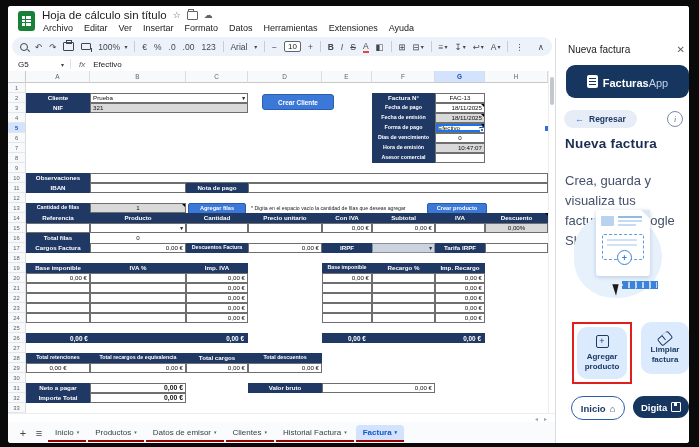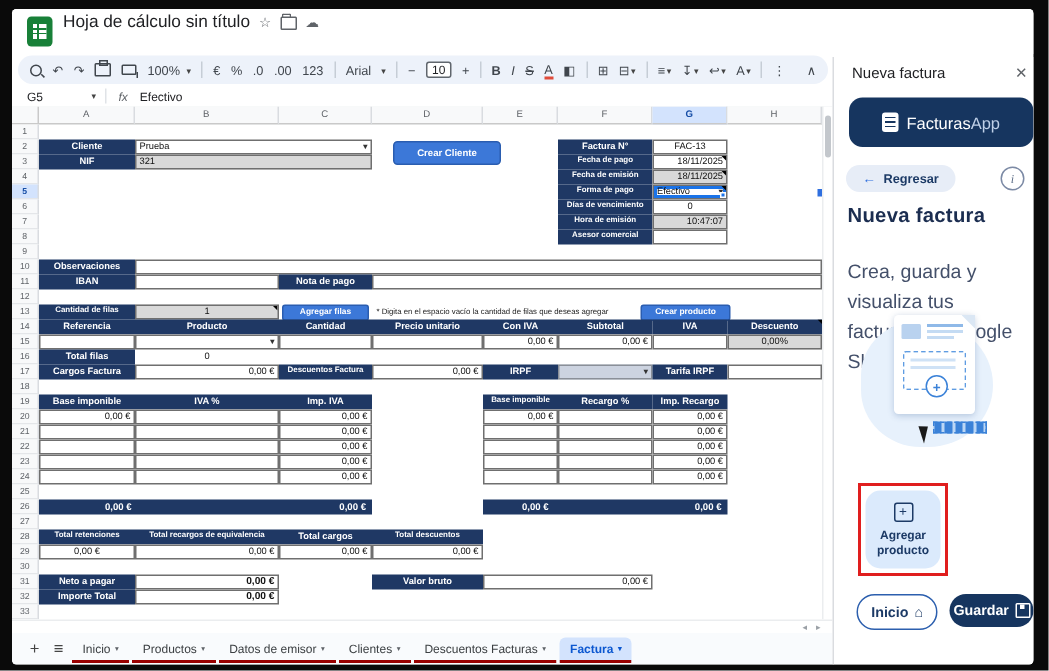--- a/index.html
+++ b/index.html
@@ -113,21 +113,21 @@
   .sidebar{position:absolute;left:547px;top:32px;width:134px;height:405px;background:#fff;
            border-left:1px solid #dadce0;box-sizing:border-box}
   .panel-title{position:absolute;left:0;top:0;width:100%;height:22px;display:flex;align-items:center;
                justify-content:space-between;padding:0 4px 0 12px;box-sizing:border-box;font-size:10px;color:#202124}
   .close-x{font-size:10px;color:#5f6368}
   .brand{position:absolute;left:10px;top:27px;right:0;height:33px;background:#16355f;border-radius:9px;
          display:flex;align-items:center;justify-content:center;gap:5px}
   .brand-ic{width:11px;height:13px;background:#fff;border-radius:2px;position:relative}
   .brand-ic::after{content:"";position:absolute;left:2px;top:3px;width:7px;height:7px;
       background:linear-gradient(#16355f 1px,transparent 1px,transparent 3px,#16355f 3px,#16355f 4px,transparent 4px,transparent 6px,#16355f 6px,#16355f 7px,transparent 7px)}
-  .brand-bold{color:#fff;font-weight:400;font-size:11px}
+  .brand-bold{color:#fff;font-weight:700;font-size:11px}
   .brand-light{color:#bfd0e8;font-size:11px}
   .back-row{position:absolute;left:8px;top:72px;right:6px;display:flex;align-items:center;justify-content:space-between}
   .back-pill{display:flex;align-items:center;gap:5px;background:#e7edf7;border-radius:11px;padding:4px 11px}
   .back-arrow{color:#2f6fdf;font-size:9px}
   .back-label{font-size:8.5px;font-weight:700;color:#1c3a66}
   .info-circ{width:14px;height:14px;border:1.2px solid #7c8aa5;border-radius:50%;display:flex;align-items:center;
              justify-content:center;font-size:8px;color:#5a6b85;font-style:italic;font-family:"Liberation Serif",serif}
   .sb-heading{position:absolute;left:9px;top:98px;font-size:13.5px;font-weight:800;color:#1b2d50;letter-spacing:.2px}
   .sb-desc{position:absolute;left:9px;top:133px;right:10px;font-size:13px;color:#44506a;line-height:1.55}
   .illus{position:absolute;left:0;top:170px;width:100%;height:110px}
@@ -174,20 +174,31 @@
 
   <div class="topbar">
     <div class="logo">
         <i></i>
       </div>
     <div class="title-row">
       <span class="doc-title">Hoja de cálculo sin título</span>
       <span class="tb-mini">☆</span>
       <span class="folder-ic"></span>
       <span class="tb-mini">☁</span>
+    </div>
+    <div class="menus">
+      <span>Archivo</span>
+      <span>Editar</span>
+      <span>Ver</span>
+      <span>Insertar</span>
+      <span>Formato</span>
+      <span>Datos</span>
+      <span>Herramientas</span>
+      <span>Extensiones</span>
+      <span>Ayuda</span>
     </div>
   </div>
 
   <div class="toolbar">
     <span class="ti">
         <span class="mag"></span>
       </span>
     <span class="ti">↶</span>
     <span class="ti">↷</span>
     <span class="ti">
@@ -459,21 +470,21 @@
         <div class="tab">
           <span>Productos</span>
         </div>
         <div class="tab">
           <span>Datos de emisor</span>
         </div>
         <div class="tab">
           <span>Clientes</span>
         </div>
         <div class="tab">
-          <span>Descuentos Facturas</span>
+          <span>Historial Factura</span>
         </div>
         <div class="tab tab-active">
           <span>Factura</span>
         </div>
       </span>
   </div>
 
   <div class="sidebar">
     <div class="panel-title">
       <span>Nueva factura</span>
@@ -509,25 +520,29 @@
       </div>
       <div class="cursor-arrow"></div>
     </div>
     <div class="sb-buttons">
       <span class="red-box">
         <span class="sb-btn" style="display:flex">
           <span class="sq-plus">+</span>
           <span class="sb-btn-label">Agregar producto</span>
         </span>
       </span>
+      <span class="sb-btn">
+        <span class="eraser"></span>
+        <span class="sb-btn-label">Limpiar factura</span>
+      </span>
     </div>
     <div class="sb-bottom">
       <span class="home-btn">
         <span>Inicio</span>
         <span>⌂</span>
       </span>
       <span class="save-btn">
-        <span>Guardar</span>
+        <span>Digita</span>
         <span class="floppy"></span>
       </span>
     </div>
   </div>
 </div>
 
 </body></html>

